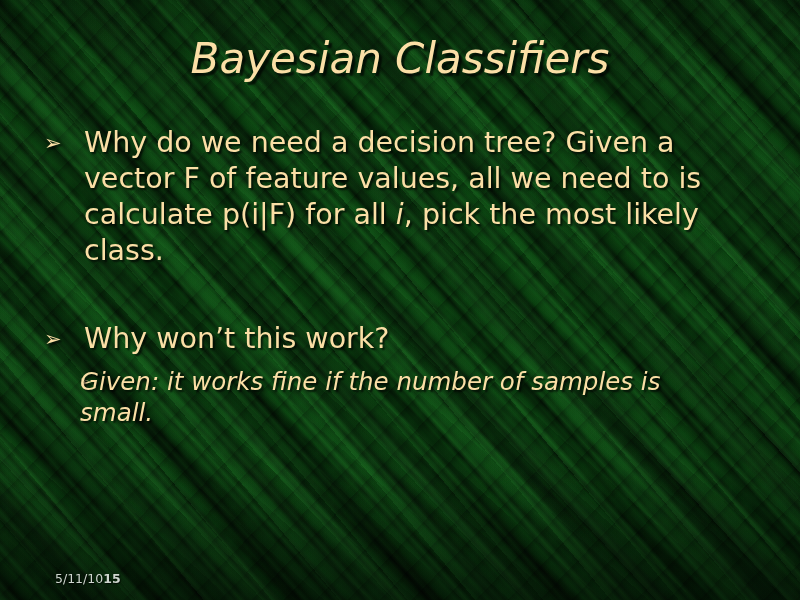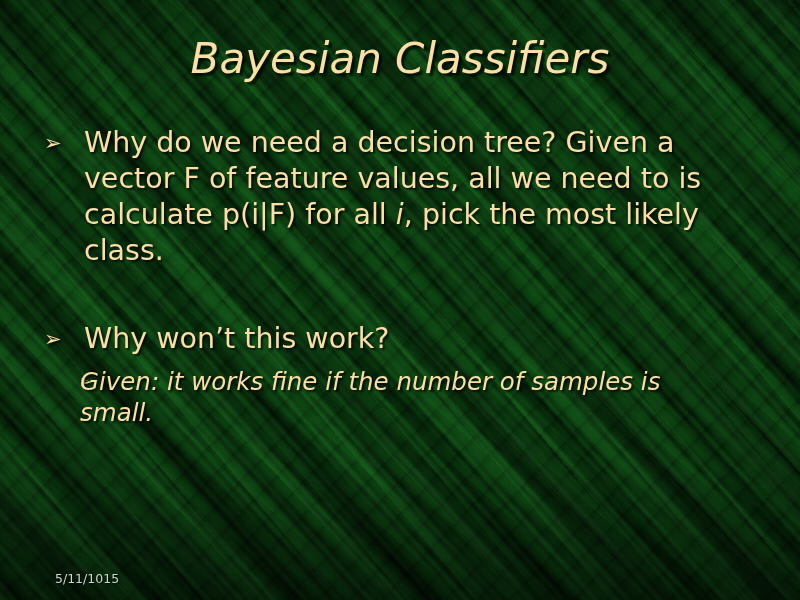--- a/index.html
+++ b/index.html
@@ -177,21 +177,21 @@
     color: #cfd6cf;
     text-shadow: 1px 1px 1px rgba(0,0,0,0.65);
     margin-left: 17px;
   }
   .f-date { flex: 0 0 auto; }
   .f-center {
     flex: 1 1 auto;
     text-align: center;
     padding-right: 22px;
   }
-  .f-num { flex: 0 0 auto; }
+  .f-num { flex: 0 0 auto; font-weight: bold; }
 </style>
 </head>
 <body>
 
 <div class="slide">
 
   <div class="tex tex-a"></div>
   <div class="tex tex-b"></div>
   <div class="tex tex-c"></div>
   <div class="tex tex-vig"></div>

